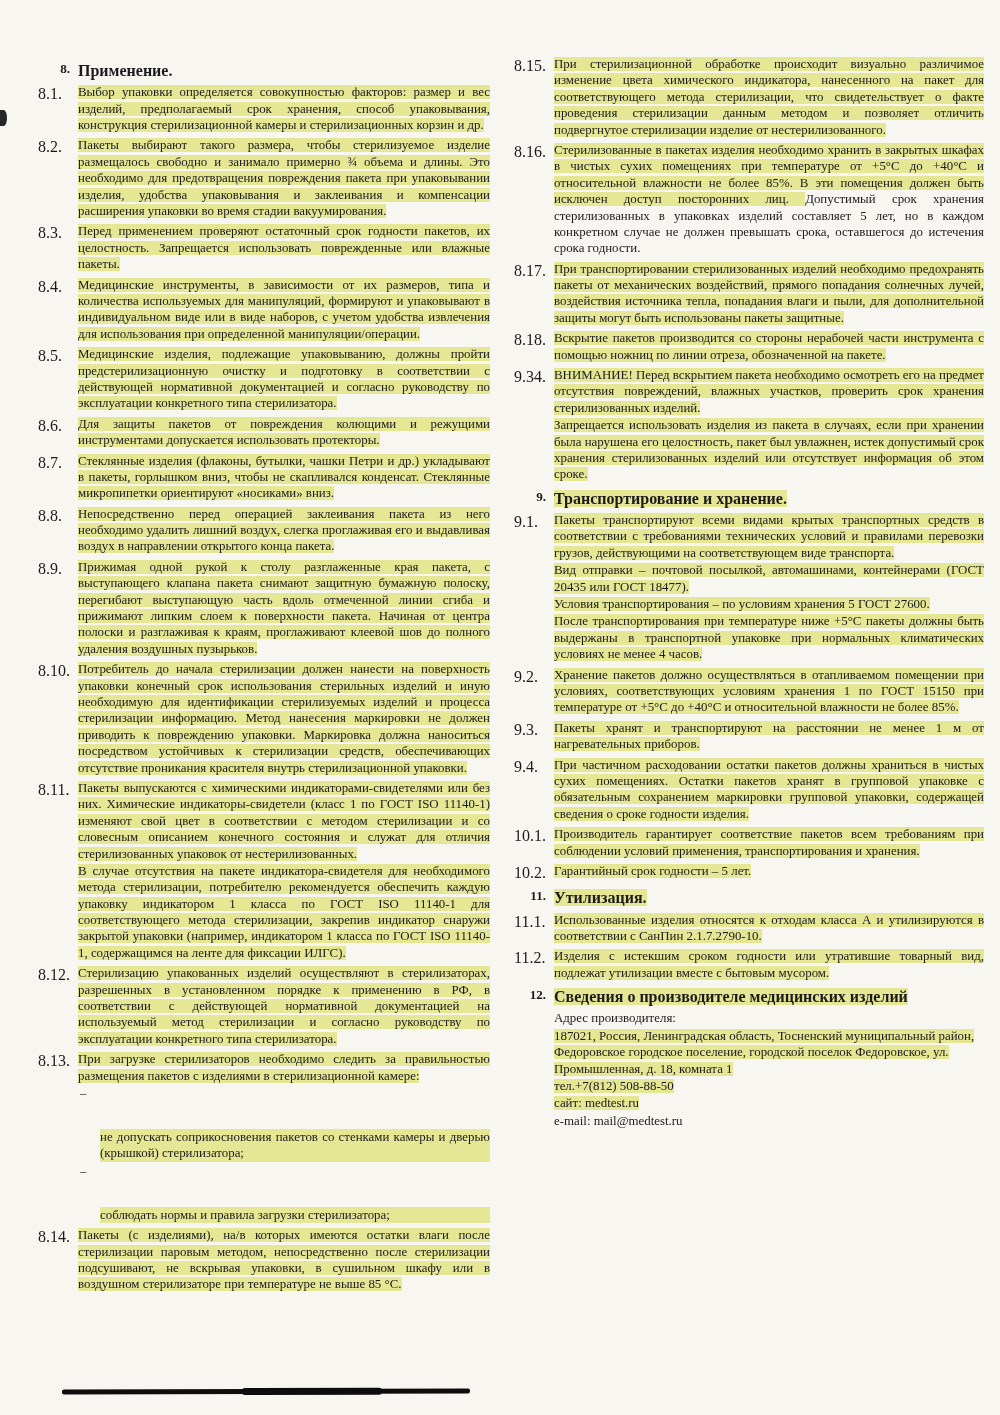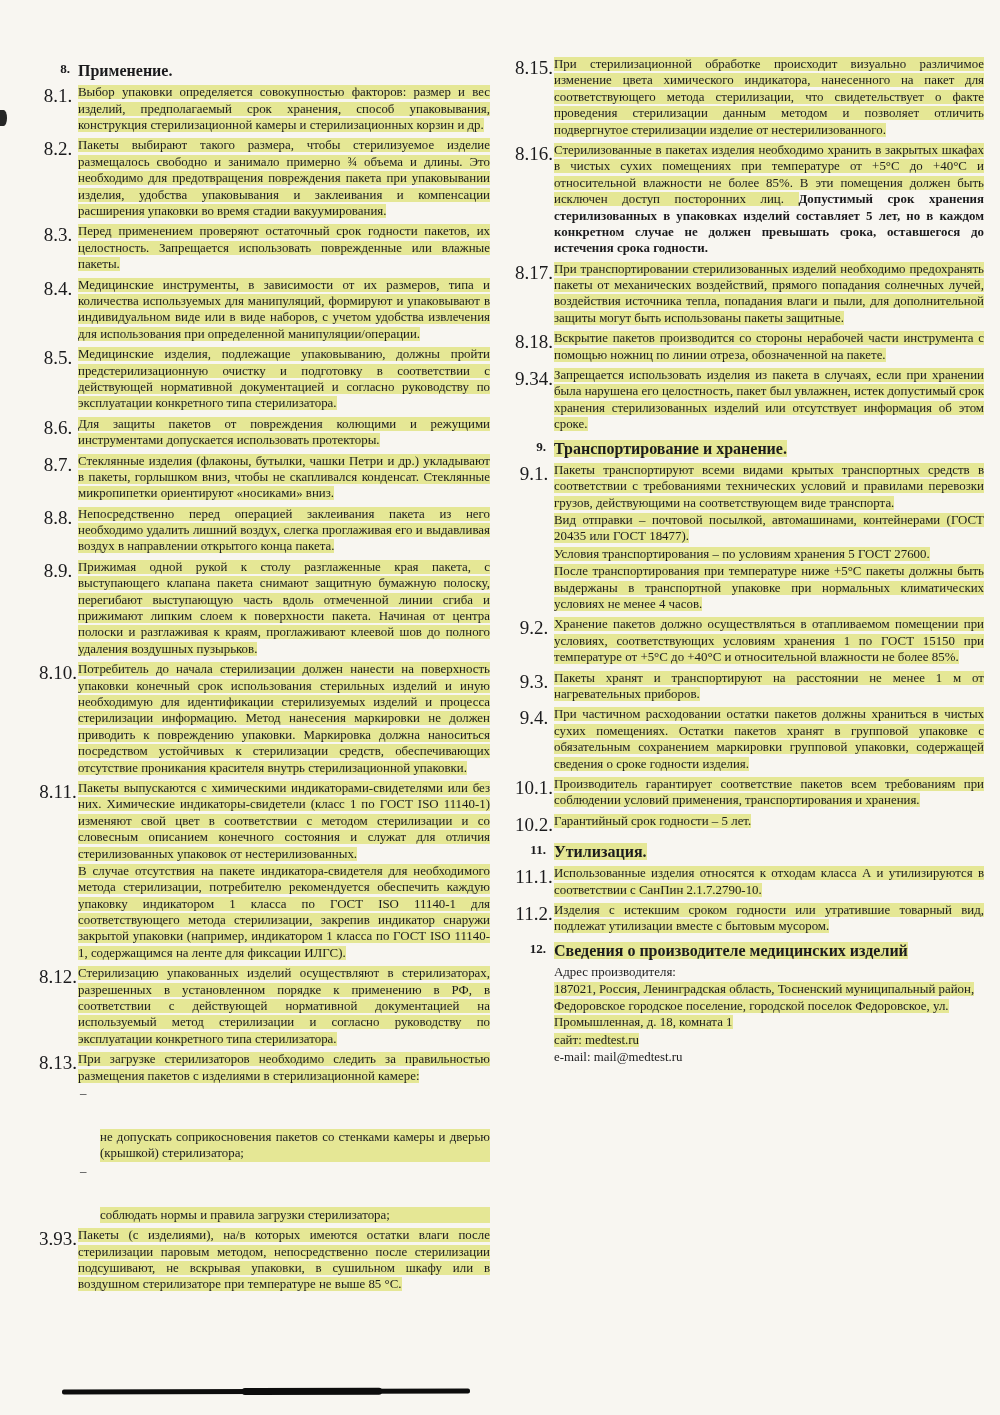--- a/index.html
+++ b/index.html
@@ -9,28 +9,28 @@
     background:#f8f6f1; color:#1b1b1d; overflow:hidden;
     font-family:"Liberation Serif","DejaVu Serif",serif;
   }
   .content { display:flex; gap:24px; padding:56px 16px 0 38px; }
   .col { min-width:0; }
   .col.left  { flex:0 0 452px; }
   .col.right { flex:1; }
   .item { display:flex; margin-bottom:3px; }
   .num {
     flex:0 0 40px; 
-    font-size:19px; line-height:1.27;text-align:center;
+    font-size:16px; line-height:1.27;
   }
   .body { flex:1; min-width:0; }
   .para { font-size:12.9px; line-height:1.27; text-align:justify; margin-bottom:1px; }
   .heading { margin:5px 0 3px; }
   .heading .num { text-align:right; padding-right:8px; font-weight:bold; font-size:13.1px; }
   .title { font-weight:bold; font-size:16px; line-height:1.27; }
-  .seg.b { font-weight:bold; }
+  .seg.b { font-weight:normal; }
   .hl { background:rgba(213,219,72,0.55); box-decoration-break:clone;margin-top:44px; -webkit-box-decoration-break:clone; }
   .bullet { display:flex; font-size:12.9px; line-height:1.27; margin-bottom:1px; }
   .bullet .dash { flex:0 0 22px; padding-left:2px; }
   .bullet .btxt { flex:1; text-align:justify; }
   .contact .para { text-align:left; }
   .artifact-streak {
     position:absolute; left:62px; top:1389px; width:408px; height:5px;
     background:#0d0d0d; border-radius:2px; transform:rotate(-0.15deg);
   }
   .artifact-streak:after {
@@ -133,21 +133,21 @@
               <span class="dash">–</span>
               <span class="btxt hl">не допускать соприкосновения пакетов со стенками камеры и дверью (крышкой) стерилизатора;</span>
             </div>
             <div class="bullet">
               <span class="dash">–</span>
               <span class="btxt hl">соблюдать нормы и правила загрузки стерилизатора;</span>
             </div>
           </div>
         </div>
         <div class="item">
-          <span class="num">3.93.</span>
+          <span class="num">8.14.</span>
           <div class="body">
             <div class="para"><span class="seg hl">Пакеты (с изделиями), на/в которых имеются остатки влаги после стерилизации паровым методом, непосредственно после стерилизации подсушивают, не вскрывая упаковки, в сушильном шкафу или в воздушном стерилизаторе при температуре не выше 85 °С.</span></div>
           </div>
         </div>
       </div>
     <div class="col right">
         <div class="item">
           <span class="num">8.15.</span>
           <div class="body">
             <div class="para"><span class="seg hl">При стерилизационной обработке происходит визуально различимое изменение цвета химического индикатора, нанесенного на пакет для соответствующего метода стерилизации, что свидетельствует о факте проведения стерилизации данным методом и позволяет отличить подвергнутое стерилизации изделие от нестерилизованного.</span></div>
@@ -167,20 +167,21 @@
         </div>
         <div class="item">
           <span class="num">8.18.</span>
           <div class="body">
             <div class="para"><span class="seg hl">Вскрытие пакетов производится со стороны нерабочей части инструмента с помощью ножниц по линии отреза, обозначенной на пакете.</span></div>
           </div>
         </div>
         <div class="item">
           <span class="num">9.34.</span>
           <div class="body">
+            <div class="para"><span class="seg hl">ВНИМАНИЕ! Перед вскрытием пакета необходимо осмотреть его на предмет отсутствия повреждений, влажных участков, проверить срок хранения стерилизованных изделий.</span></div>
             <div class="para"><span class="seg hl">Запрещается использовать изделия из пакета в случаях, если при хранении была нарушена его целостность, пакет был увлажнен, истек допустимый срок хранения стерилизованных изделий или отсутствует информация об этом сроке.</span></div>
           </div>
         </div>
         <div class="item heading">
           <span class="num">9.</span>
           <div class="body"><span class="title hl">Транспортирование и хранение.</span></div>
         </div>
         <div class="item">
           <span class="num">9.1.</span>
           <div class="body">
@@ -238,20 +239,21 @@
         </div>
         <div class="item heading">
           <span class="num">12.</span>
           <div class="body"><span class="title hl">Сведения о производителе медицинских изделий</span></div>
         </div>
         <div class="item contact">
           <span class="num"></span>
           <div class="body">
             <div class="para"><span class="seg">Адрес производителя:</span></div>
             <div class="para"><span class="seg hl">187021, Россия, Ленинградская область, Тосненский муниципальный район, Федоровское городское поселение, городской поселок Федоровское, ул. Промышленная, д. 18, комната 1</span></div>
+            <div class="para"><span class="seg hl">тел.+7(812) 508-88-50</span></div>
             <div class="para"><span class="seg hl">сайт: medtest.ru</span></div>
             <div class="para"><span class="seg">e-mail: mail@medtest.ru</span></div>
           </div>
         </div>
       </div>
   </div>
   <div class="artifact-streak"></div>
   <div class="artifact-edge"></div>
 </div>
 

